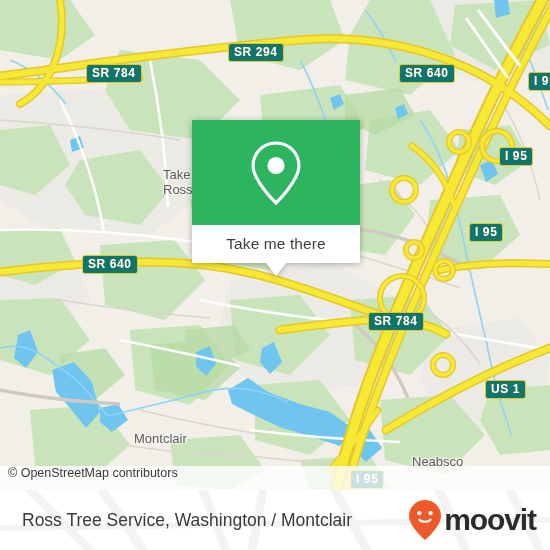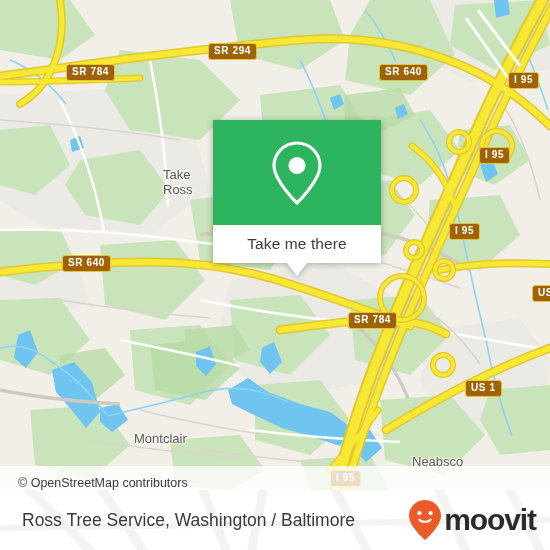--- a/index.html
+++ b/index.html
@@ -16,31 +16,32 @@
     position: absolute; left: 0; top: 0;
     width: 550px; height: 490px;
     background: #f2efe9;
     overflow: hidden;
   }
   .layer { position: absolute; left: 0; top: 0; width: 550px; height: 490px; }
 
   
   .shield {
     position: absolute;
-    background: #a16207;
+    background: #0f766e;
     border: 1.5px solid #e3c72c;
     border-radius: 3px;
     color: #ffffff;
-    font-size: 10px;
+    font-size: 12px;
     font-weight: bold;
     letter-spacing: .6px;
     padding: 2px 5px 2.5px 5px;
     white-space: nowrap;
     text-shadow: 0 0 2px rgba(140,120,10,.55);
     line-height: 1;
+    margin-left: 20px;
   }
 
   
   .place {
     position: absolute;
     color: #5a5a5a;
     font-size: 13px;
     white-space: nowrap;
     text-shadow:
        1.3px 0 1px #f6f4ef, -1.3px 0 1px #f6f4ef,
@@ -48,21 +49,20 @@
        1px 1px 1px #f6f4ef, -1px -1px 1px #f6f4ef;
     line-height: 1.12;
   }
 
   
   #callout {
     position: absolute;
     left: 192px; top: 120px;
     width: 168px; height: 143px;
     filter: drop-shadow(0 1px 3px rgba(0,0,0,.30));
-    margin-left: 21px;
   }
   #callout-head {
     width: 100%; height: 105px;
     background: #2cb45f;
     display: flex; align-items: center; justify-content: center;
   }
   #callout-foot {
     width: 100%; height: 38px;
     background: #ffffff;
     display: flex; align-items: center; justify-content: center;
@@ -77,21 +77,21 @@
     border-left: 11px solid transparent;
     border-right: 11px solid transparent;
     border-top: 14px solid #ffffff;
   }
 
   
   #attrib {
     position: absolute; left: 0; top: 466px;
     width: 550px; height: 24px;
     background: rgba(255,255,255,.78);
-    display: flex; align-items: flex-end; padding-left: 10px;
+    display: flex; align-items: flex-start;
   }
   #attrib span {
     color: #3a3a3a; font-size: 12.5px; padding-left: 8px;
   }
 
   
   #footer {
     position: absolute; left: 0; top: 490px;
     width: 550px; height: 60px;
     background: #ffffff;
@@ -350,21 +350,21 @@
         <path d="M195,-10 L230,80"></path>
         <path d="M265,0 L250,80"></path>
         <path d="M330,0 L372,80"></path>
         <path d="M430,-10 L470,80"></path>
         <path d="M505,0 L545,80"></path>
         <path d="M0,48 L550,40" stroke-width="6"></path>
       </g>
     </svg>
 
     <div id="footer-title">
-      <span>Ross Tree Service, Washington / Baltimore</span>
+      <span>Ross Tree Service, Washington / Montclair</span>
     </div>
 
     <div id="brand">
       <svg width="34" height="42" viewBox="0 0 34 42">
         <path d="M17 1 C8.2 1 1 8.2 1 17 C1 27.5 17 41 17 41
                  C17 41 33 27.5 33 17 C33 8.2 25.8 1 17 1 Z" fill="#ec5a29"></path>
         <circle cx="11.4" cy="14.2" r="2.1" fill="#ffffff"></circle>
         <circle cx="22.6" cy="14.2" r="2.1" fill="#ffffff"></circle>
         <path d="M11.4 20.6 C13.3 23.6 20.7 23.6 22.6 20.6" fill="none" stroke="#ffffff" stroke-width="2" stroke-linecap="round"></path>
       </svg>

